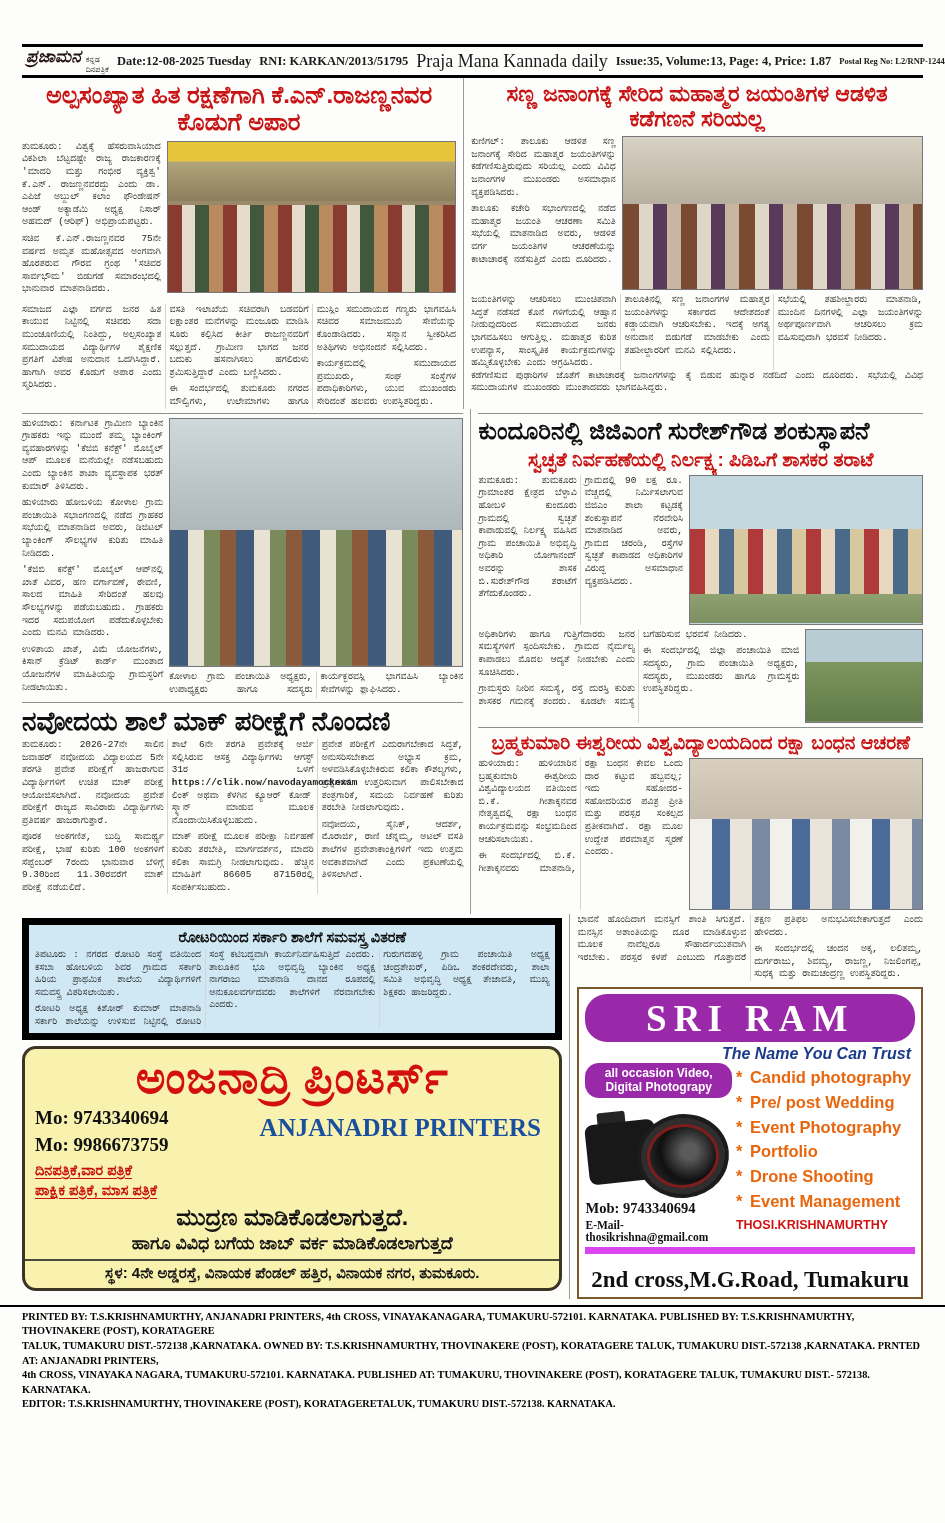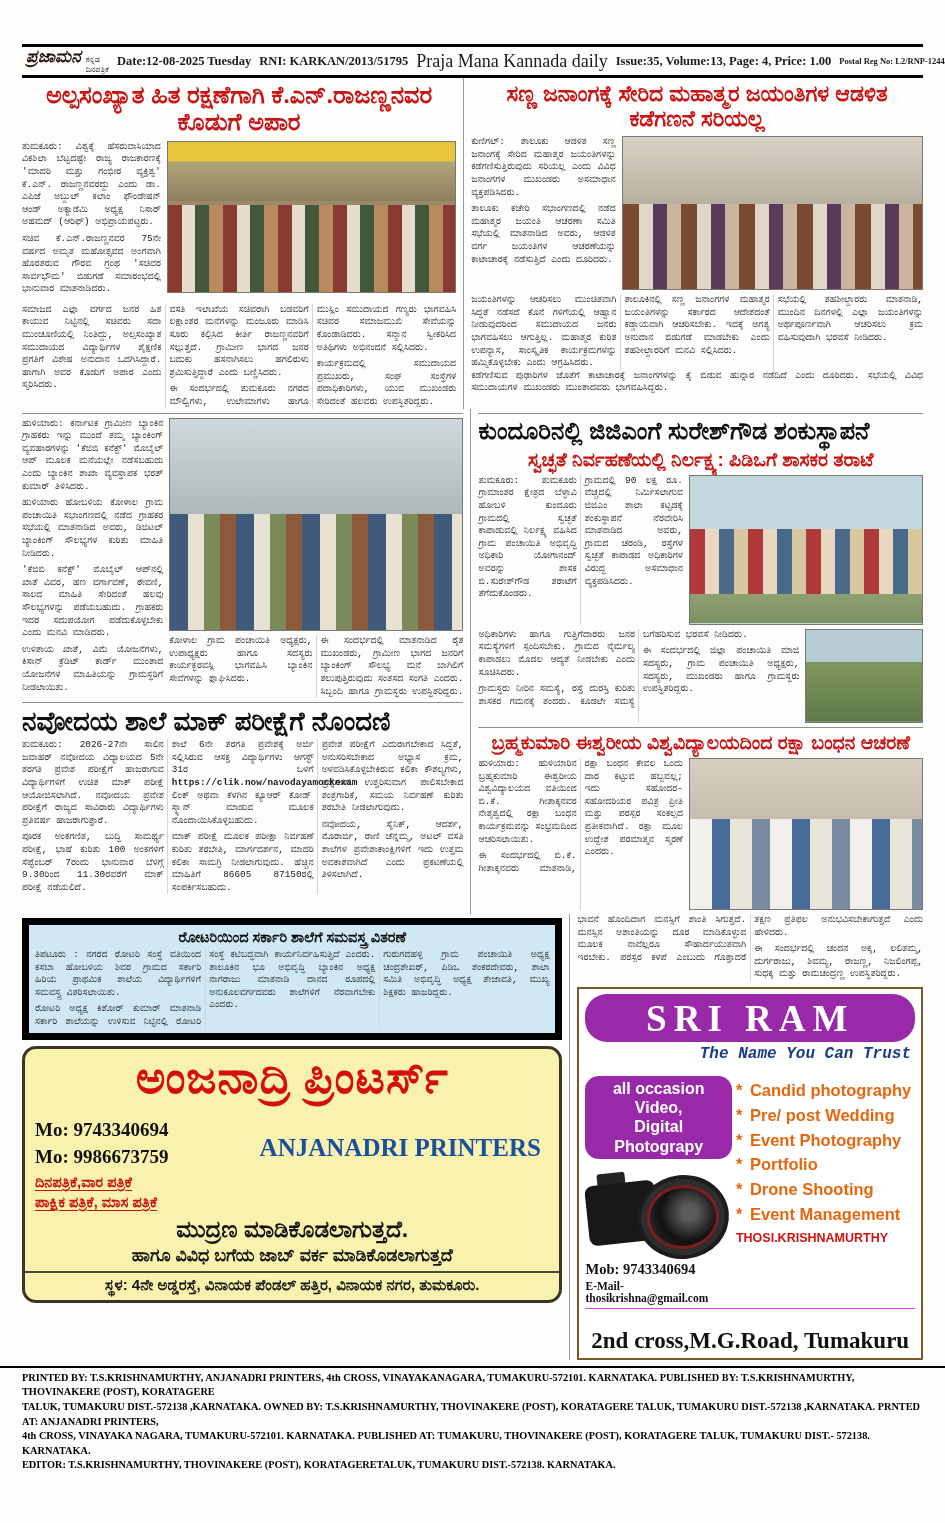--- a/index.html
+++ b/index.html
@@ -60,73 +60,73 @@
     repeating-linear-gradient(90deg,#f2f0ea 0 22px,#4a6a9a 22px 40px,#e8e4da 40px 62px,#7a8aa0 62px 80px) 0 100%/100% 60% no-repeat #c6bcae;}
   .link-bold{font-weight:bold;}
   
   .bluebox{background:#cfe8f4;border:7px solid #000000;padding:4px 6px;margin:4px 0;}
   .bluebox .bb-title{font-size:14.5px;font-weight:bold;text-align:center;margin:0 0 3px;color:#0c0c0c;}
   
   .ad-anj{border:3px solid #3c3424;border-radius:14px;background:#f8f2ae;margin-top:6px;
     padding:6px 10px 4px;}
   .an-title{color:#d40f0f;font-size:45px;font-weight:bold;text-align:center;line-height:1.05;
     font-family:"Liberation Serif","DejaVu Serif",serif;letter-spacing:1px;}
-  .an-row{display:flex;align-items:center;margin-top:14px;}
+  .an-row{display:flex;align-items:flex-start;margin-top:2px;}
   .an-phones{width:42%;font-family:"Liberation Serif","DejaVu Serif",serif;font-weight:bold;font-size:19px;color:#111;line-height:1.45;}
   .an-right{width:58%;text-align:center;padding-top:10px;
     color:#1a4fa0;font-family:"Liberation Serif","DejaVu Serif",serif;font-weight:bold;font-size:25px;}
   .an-red{color:#c80f0f;font-weight:bold;font-size:14.5px;text-decoration:underline;
     text-underline-offset:3px;margin-top:3px;}
   .an-black1{font-size:23px;font-weight:bold;text-align:center;margin-top:5px;color:#141414;}
   .an-black2{font-size:17.5px;font-weight:bold;text-align:center;margin-top:2px;color:#141414;}
   .an-div{border-top:2px solid #4a4a3a;margin:5px -10px 3px;}
   .an-addr{font-size:15px;font-weight:bold;text-align:center;color:#141414;padding-bottom:2px;}
   
   .ad-sr{border:2px solid #7a5a2a;background:#fff;margin-top:6px;padding:5px 6px 4px;}
   .sr-banner{background:#9929a8;border-radius:22px;height:48px;display:flex;align-items:center;justify-content:center;
     color:#fff;font-family:"Liberation Serif","DejaVu Serif",serif;font-weight:bold;font-size:37px;letter-spacing:7px;}
-  .sr-tag{text-align:right;color:#1a3a8c;font-family:Liberation Mono, monospace;
-    font-style:italic;font-weight:bold;font-size:16px;margin:3px 4px 13px 0;}
+  .sr-tag{text-align:right;color:#1a3a8c;font-family:Liberation Sans, sans-serif;
+    font-style:italic;font-weight:bold;font-size:16px;margin:3px 4px 0 0;}
   .sr-mid{display:flex;gap:4px;}
   .sr-left{width:45%;}
-  .sr-badge{background:#9929a8;border-radius:14px;color:#fff;font-weight:bold;font-size:16px;
+  .sr-badge{background:#9929a8;border-radius:14px;color:#fff;font-weight:bold;font-size:12px;
     text-align:center;padding:3px 6px;line-height:1.2;}
   .camera{position:relative;height:96px;margin:4px 0 2px;}
   .cam-body{position:absolute;left:2px;top:20px;width:70px;height:60px;background:#181818;border-radius:8px;transform:rotate(-6deg);}
   .cam-top{position:absolute;left:12px;top:10px;width:28px;height:14px;background:#242424;border-radius:3px;transform:rotate(-6deg);}
   .cam-lens{position:absolute;left:52px;top:12px;width:84px;height:76px;border-radius:50%;
     background:radial-gradient(circle at 58% 45%,#5a5a5a 0 12%,#101010 45%,#2a2a2a 70%,#0a0a0a 100%);
     border:4px solid #1c1c1c;box-shadow:inset 0 0 0 6px #2e2e2e, inset 0 0 0 9px #7e1d1d;transform:rotate(-6deg);}
   .sr-mob{font-family:"Liberation Serif","DejaVu Serif",serif;font-weight:bold;font-size:14.5px;color:#111;}
   .sr-email{font-family:"Liberation Serif","DejaVu Serif",serif;font-weight:bold;font-size:11.5px;color:#111;margin-top:2px;}
   .sr-right{width:55%;padding-top:2px;}
   .sr-item{color:#e8660d;font-weight:bold;font-size:16.5px;line-height:1.5;white-space:nowrap;}
   .sr-item .st{display:inline-block;width:14px;}
   .sr-person{color:#d41111;font-weight:bold;font-size:12.5px;margin-top:4px;}
   .sr-addr{font-family:"Liberation Serif","DejaVu Serif",serif;font-weight:bold;font-size:23px;color:#111;
-    text-align:center;border-top:1px solid #d946ef;margin-top:4px;padding-top:19px;}
+    text-align:center;border-top:7px solid #d946ef;margin-top:4px;padding-top:13px;}
   
   .footer{border-top:2px solid #000;margin-top:6px;padding:3px 22px 0;}
   .footer p{margin:0;font-family:"Liberation Serif","DejaVu Serif",serif;font-weight:bold;
     font-size:10.3px;line-height:1.42;color:#000;}
 </style>
 </head>
 <body>
 
 <div class="page">
 
   <div class="masthead">
     <div class="mh-brand">
       <span class="mh-logo">ಪ್ರಜಾಮನ</span>
       <span class="mh-logo-sub">ಕನ್ನಡ ದಿನಪತ್ರಿಕೆ</span>
     </div>
     <span class="mh-date">Date:12-08-2025 Tuesday</span>
     <span class="mh-rni">RNI: KARKAN/2013/51795</span>
     <span class="mh-name">Praja Mana Kannada daily</span>
-    <span class="mh-issue">Issue:35, Volume:13, Page: 4, Price: 1.00</span>
+    <span class="mh-issue">Issue:35, Volume:13, Page: 4, Price: 1.87</span>
     <span class="mh-postal">Postal Reg No: L2/RNP-1244/TMR/2023-25</span>
 
   </div>
 
   <div class="band">
     <div class="half-l">
       <div class="hl-red sz25">ಅಲ್ಪಸಂಖ್ಯಾತ ಹಿತ ರಕ್ಷಣೆಗಾಗಿ ಕೆ.ಎನ್.ರಾಜಣ್ಣನವರ ಕೊಡುಗೆ ಅಪಾರ</div>
       <div class="row">
         <div class="leadcol">
           <p class="b">ತುಮಕೂರು: ವಿಶ್ವಕ್ಕೆ ಹೆಸರುವಾಸಿಯಾದ ವಿಕಶಿಲಾ ಬೆಟ್ಟದಷ್ಟೇ ರಾಜ್ಯ ರಾಜಕಾರಣಕ್ಕೆ 'ಮಾದರಿ ಮತ್ತು ಗಂಭೀರ ವ್ಯಕ್ತಿತ್ವ' ಕೆ.ಎನ್. ರಾಜಣ್ಣನವರದ್ದು ಎಂದು ಡಾ. ಎಪಿಜೆ ಅಬ್ದುಲ್ ಕಲಾಂ ಫೌಂಡೇಷನ್ ಆಂಡ್ ಅಕ್ಯಾಡೆಮಿ ಅಧ್ಯಕ್ಷ ನಿಸಾರ್ ಅಹಮದ್ (ಆರಿಫ್) ಅಭಿಪ್ರಾಯಪಟ್ಟರು.</p>
@@ -167,21 +167,20 @@
           <div class="leadcol">
             <p class="b">ಹುಳಿಯಾರು: ಕರ್ನಾಟಕ ಗ್ರಾಮೀಣ ಬ್ಯಾಂಕಿನ ಗ್ರಾಹಕರು ಇನ್ನು ಮುಂದೆ ತಮ್ಮ ಬ್ಯಾಂಕಿಂಗ್ ವ್ಯವಹಾರಗಳನ್ನು 'ಕೆಜಿಬಿ ಕನೆಕ್ಟ್' ಮೊಬೈಲ್ ಆಪ್ ಮೂಲಕ ಮನೆಯಲ್ಲೇ ನಡೆಸಬಹುದು ಎಂದು ಬ್ಯಾಂಕಿನ ಶಾಖಾ ವ್ಯವಸ್ಥಾಪಕ ಭರತ್ ಕುಮಾರ್ ತಿಳಿಸಿದರು.</p>
             <p class="b">ಹುಳಿಯಾರು ಹೋಬಳಿಯ ಕೋಳಾಲ ಗ್ರಾಮ ಪಂಚಾಯಿತಿ ಸಭಾಂಗಣದಲ್ಲಿ ನಡೆದ ಗ್ರಾಹಕರ ಸಭೆಯಲ್ಲಿ ಮಾತನಾಡಿದ ಅವರು, ಡಿಜಿಟಲ್ ಬ್ಯಾಂಕಿಂಗ್ ಸೌಲಭ್ಯಗಳ ಕುರಿತು ಮಾಹಿತಿ ನೀಡಿದರು.</p>
             <p class="b">'ಕೆಜಿಬಿ ಕನೆಕ್ಟ್' ಮೊಬೈಲ್ ಆಪ್‌ನಲ್ಲಿ ಖಾತೆ ವಿವರ, ಹಣ ವರ್ಗಾವಣೆ, ಠೇವಣಿ, ಸಾಲದ ಮಾಹಿತಿ ಸೇರಿದಂತೆ ಹಲವು ಸೌಲಭ್ಯಗಳನ್ನು ಪಡೆಯಬಹುದು. ಗ್ರಾಹಕರು ಇದರ ಸದುಪಯೋಗ ಪಡೆದುಕೊಳ್ಳಬೇಕು ಎಂದು ಮನವಿ ಮಾಡಿದರು.</p>
             <p class="b">ಉಳಿತಾಯ ಖಾತೆ, ವಿಮೆ ಯೋಜನೆಗಳು, ಕಿಸಾನ್ ಕ್ರೆಡಿಟ್ ಕಾರ್ಡ್ ಮುಂತಾದ ಯೋಜನೆಗಳ ಮಾಹಿತಿಯನ್ನು ಗ್ರಾಮಸ್ಥರಿಗೆ ನೀಡಲಾಯಿತು.</p>
           </div>
           <div style="flex:1;display:flex;flex-direction:column;gap:4px;">
             <div class="photo phC" style="height:185px"></div>
             <div class="c2">
               <p class="b">ಕೋಳಾಲ ಗ್ರಾಮ ಪಂಚಾಯಿತಿ ಅಧ್ಯಕ್ಷರು, ಉಪಾಧ್ಯಕ್ಷರು ಹಾಗೂ ಸದಸ್ಯರು ಕಾರ್ಯಕ್ಭರವಸ್ಲಿ ಭಾಗವಹಿಸಿ ಬ್ಯಾಂಕಿನ ಸೇವೆಗಳನ್ನು ಶ್ಲಾಘಿಸಿದರು.</p>
-              <p class="b">ಈ ಸಂದರ್ಭದಲ್ಲಿ ಮಾತನಾಡಿದ ರೈತ ಮುಖಂಡರು, ಗ್ರಾಮೀಣ ಭಾಗದ ಜನರಿಗೆ ಬ್ಯಾಂಕಿಂಗ್ ಸೌಲಭ್ಯ ಮನೆ ಬಾಗಿಲಿಗೆ ತಲುಪುತ್ತಿರುವುದು ಸಂತಸದ ಸಂಗತಿ ಎಂದರು. ಸಿಬ್ಬಂದಿ ಹಾಗೂ ಗ್ರಾಮಸ್ಥರು ಉಪಸ್ಥಿತರಿದ್ದರು.</p>
             </div>
           </div>
         </div>
       </div>
       <hr class="hrule">
       <div>
         <div class="hl-black sz27">ನವೋದಯ ಶಾಲೆ ಮಾಕ್ ಪರೀಕ್ಷೆಗೆ ನೊಂದಣಿ</div>
         <div class="c3">
           <p class="b">ತುಮಕೂರು: 2026-27ನೇ ಸಾಲಿನ ಜವಾಹರ್ ನವೋದಯ ವಿದ್ಯಾಲಯದ 5ನೇ ತರಗತಿ ಪ್ರವೇಶ ಪರೀಕ್ಷೆಗೆ ಹಾಜರಾಗುವ ವಿದ್ಯಾರ್ಥಿಗಳಿಗೆ ಉಚಿತ ಮಾಕ್ ಪರೀಕ್ಷೆ ಆಯೋಜಿಸಲಾಗಿದೆ. ನವೋದಯ ಪ್ರವೇಶ ಪರೀಕ್ಷೆಗೆ ರಾಜ್ಯದ ಸಾವಿರಾರು ವಿದ್ಯಾರ್ಥಿಗಳು ಪ್ರತಿವರ್ಷ ಹಾಜರಾಗುತ್ತಾರೆ.</p>
           <p class="b">ಪೂರಕ ಅಂಕಗಣಿತ, ಬುದ್ಧಿ ಸಾಮರ್ಥ್ಯ ಪರೀಕ್ಷೆ, ಭಾಷೆ ಕುರಿತು 100 ಅಂಕಗಳಿಗೆ ಸೆಪ್ಟೆಂಬರ್ 7ರಂದು ಭಾನುವಾರ ಬೆಳಿಗ್ಗೆ 9.30ರಿಂದ 11.30ರವರೆಗೆ ಮಾಕ್ ಪರೀಕ್ಷೆ ನಡೆಯಲಿದೆ.</p>

